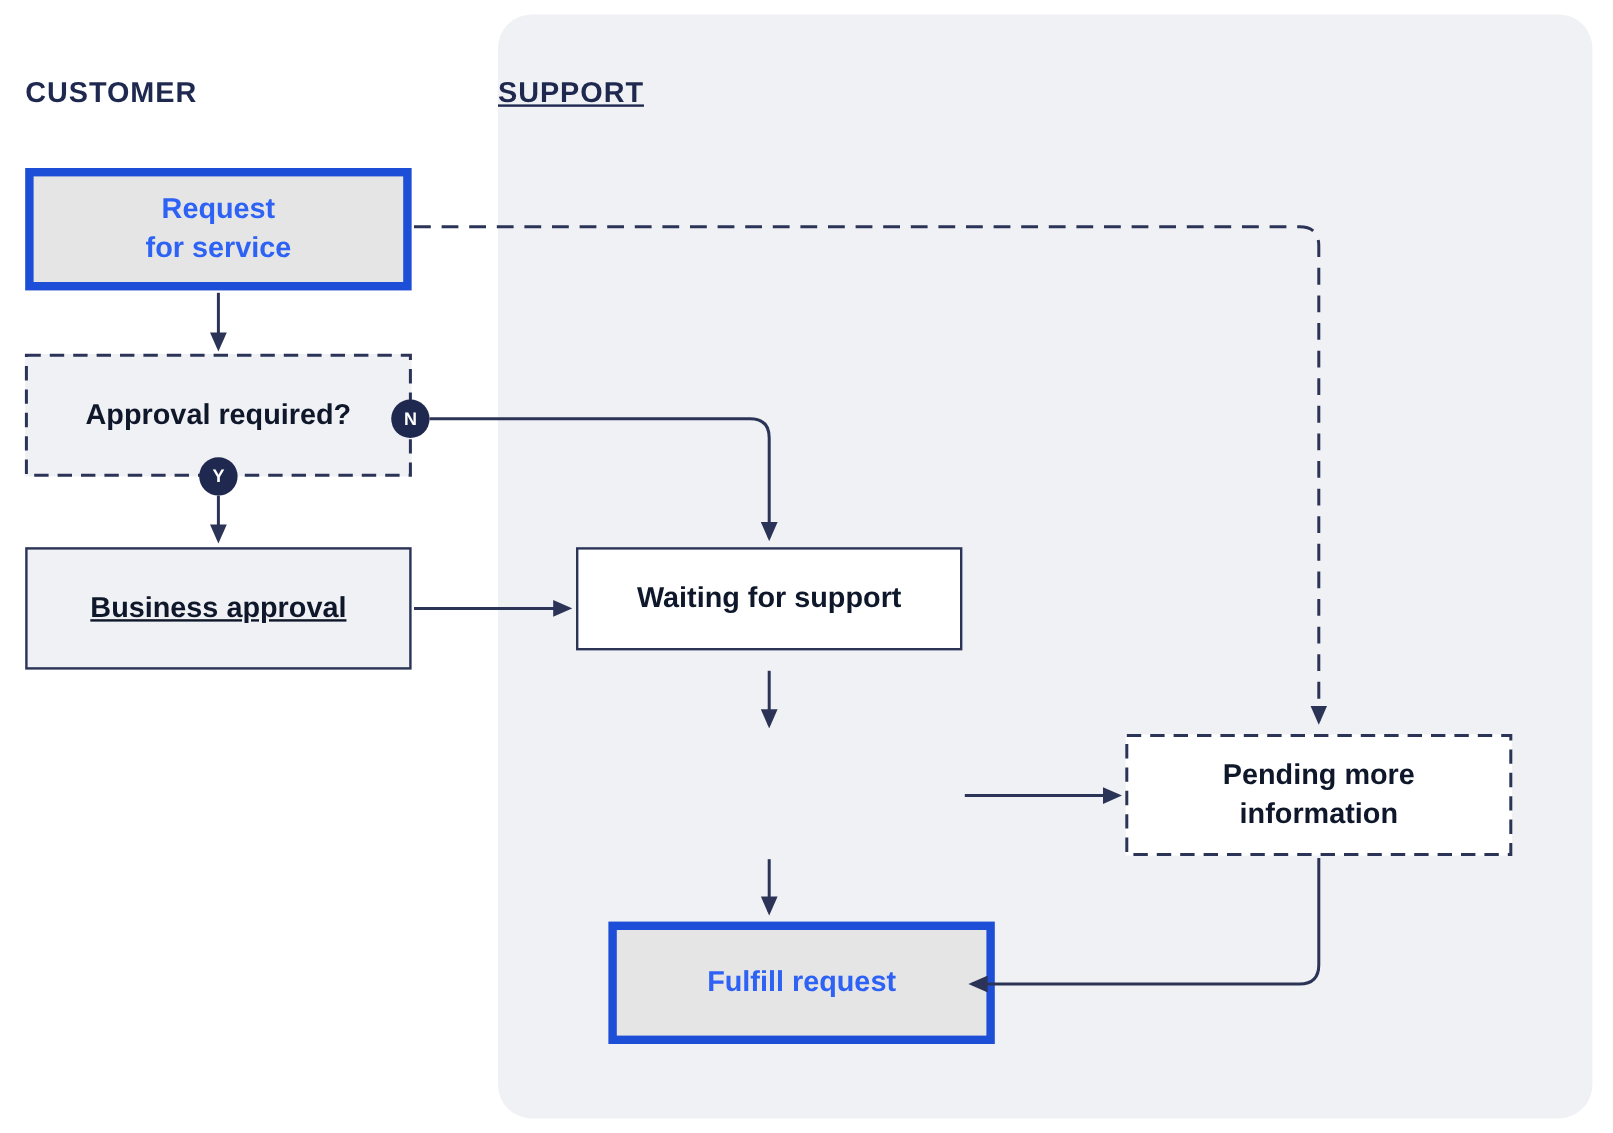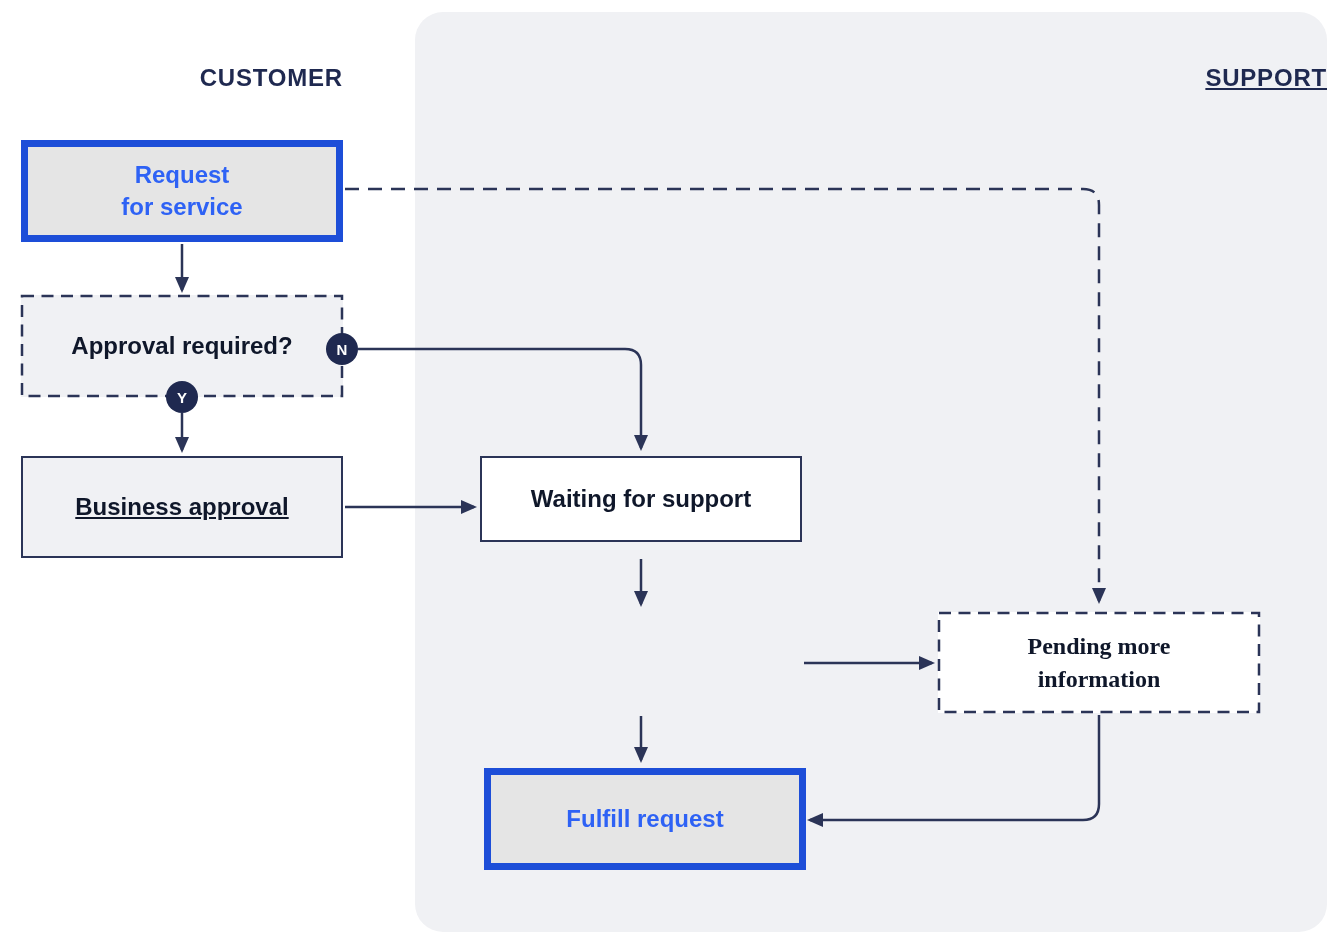--- a/index.html
+++ b/index.html
@@ -25,21 +25,21 @@
     border-radius: 28px;
     z-index: 0;
   }
   .lane-header {
     position: absolute;
     top: 64px;
     font-size: 24px;
     font-weight: 700;
     letter-spacing: 0.8px;
     color: #1f2950;
-    text-align: right;
+    text-align: left;
     z-index: 2;
   }
   .lane-header.customer { left: 21px; width: 322px; }
   .lane-header.support  { left: 415px; width: 912px; text-decoration: underline; }
 
   .node {
     position: absolute;
     box-sizing: border-box;
     display: flex;
     align-items: center;
@@ -96,24 +96,24 @@
   <div class="node blue" style="left:21px; top:140px; width:322px; height:102px;">Request
 for service</div>
 
   <div class="node dashed-gray" style="left:21px; top:295px; width:322px; height:102px;">Approval required?</div>
 
   <div class="node solid-gray" style="left:21px; top:456px; width:322px; height:102px;text-decoration:underline;">Business approval</div>
 
   <div class="node solid" style="left:480px; top:456px; width:322px; height:86px;">Waiting for support</div>
 
 
-  <div class="node dashed-white" style="left:938px; top:612px; width:322px; height:101px;font-family:Liberation Serif, serif;">Pending more
+  <div class="node dashed-white" style="left:938px; top:612px; width:322px; height:101px;">Pending more
 information</div>
 
-  <div class="node blue" style="left:484px; top:768px; width:322px; height:102px;">Fulfill request</div>
+  <div class="node blue" style="left:507px; top:768px; width:322px; height:102px;">Fulfill request</div>
 
   <svg class="connectors" viewBox="0 0 1344 944">
     <defs>
       <marker id="arrow" viewBox="0 0 16 14" markerWidth="16" markerHeight="14" refX="13" refY="7" orient="auto" markerUnits="userSpaceOnUse">
         <path d="M0,0 L16,7 L0,14 Z" fill="#2b3457"></path>
       </marker>
     </defs>
 
     <rect x="22" y="296" width="320" height="100" fill="none" stroke="#2b3457" stroke-width="2.5" stroke-dasharray="12 7.5"></rect>
     <rect x="939" y="613" width="320" height="99" fill="none" stroke="#2b3457" stroke-width="2.5" stroke-dasharray="12 7.5"></rect>

